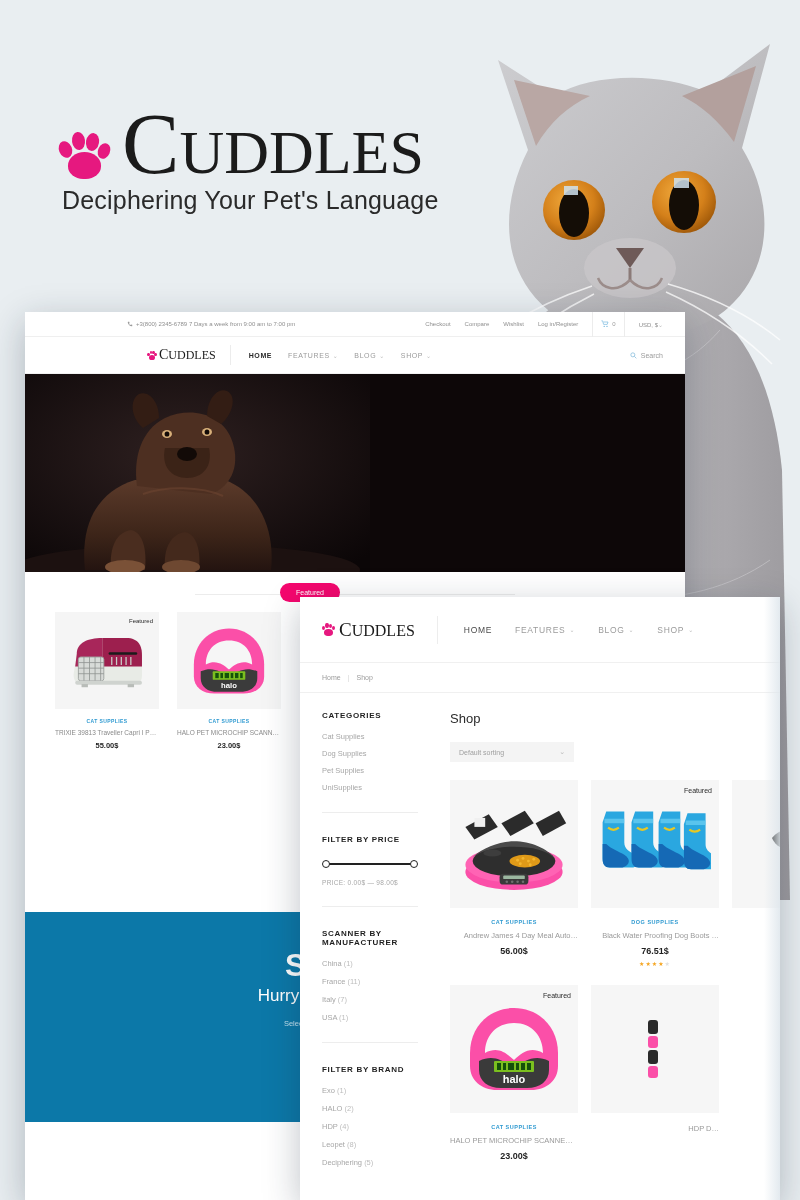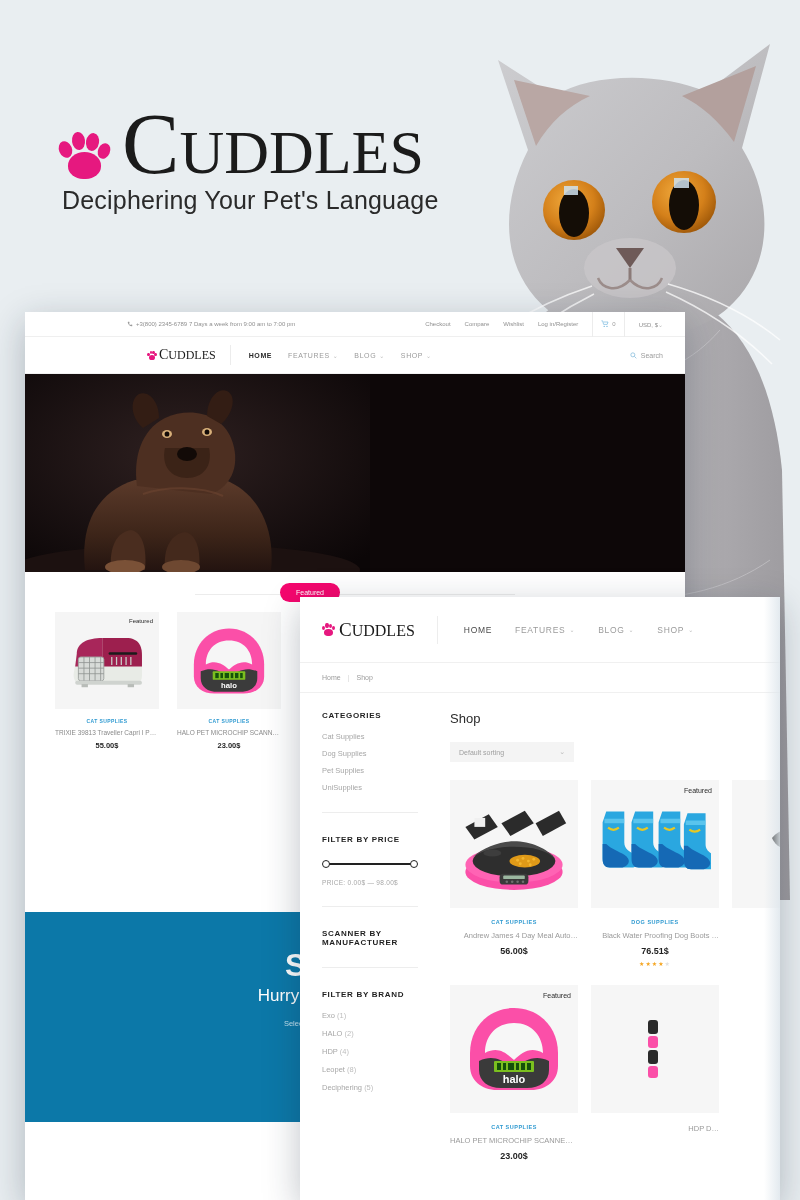--- a/index.html
+++ b/index.html
@@ -467,20 +467,26 @@
         <div class="blk-title">FILTER BY PRICE</div>
         <div class="slider">
           <div class="bar"></div>
           <div class="kn l"></div>
           <div class="kn r"></div>
         </div>
         <div class="price-lbl">PRICE: 0.00$ — 98.00$</div>
         <div class="hr"></div>
 
         <div class="blk-title">SCANNER BY MANUFACTURER</div>
+        <ul class="flt-list">
+          <li><span>China</span> <span class="n">(1)</span></li>
+          <li><span>France</span> <span class="n">(11)</span></li>
+          <li><span>Italy</span> <span class="n">(7)</span></li>
+          <li><span>USA</span> <span class="n">(1)</span></li>
+        </ul>
         <div class="hr"></div>
 
         <div class="blk-title">FILTER BY BRAND</div>
         <ul class="flt-list">
           <li><span>Exo</span> <span class="n">(1)</span></li>
           <li><span>HALO</span> <span class="n">(2)</span></li>
           <li><span>HDP</span> <span class="n">(4)</span></li>
           <li><span>Leopet</span> <span class="n">(8)</span></li>
           <li><span>Deciphering</span> <span class="n">(5)</span></li>
         </ul>

